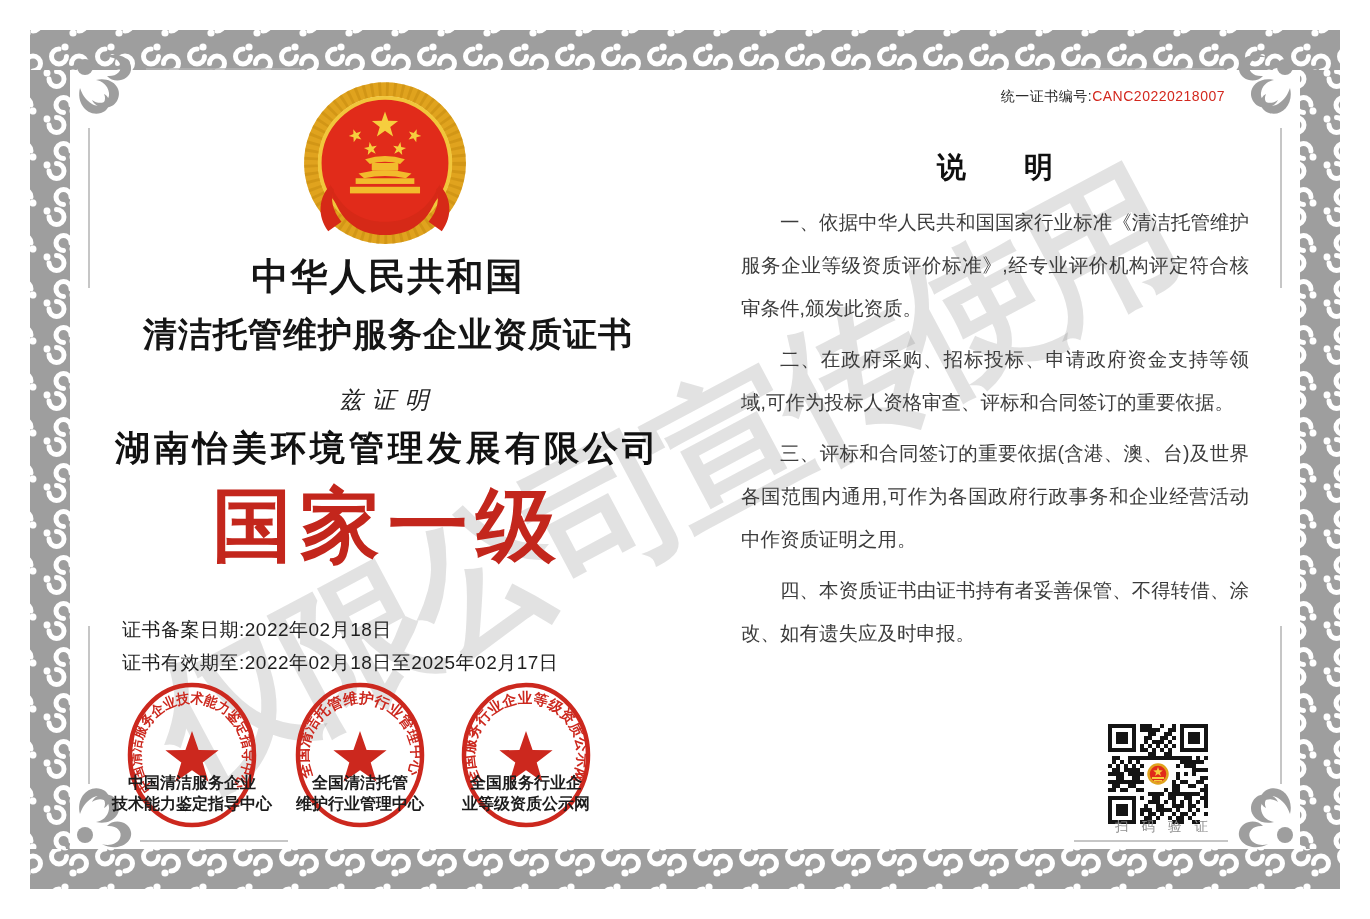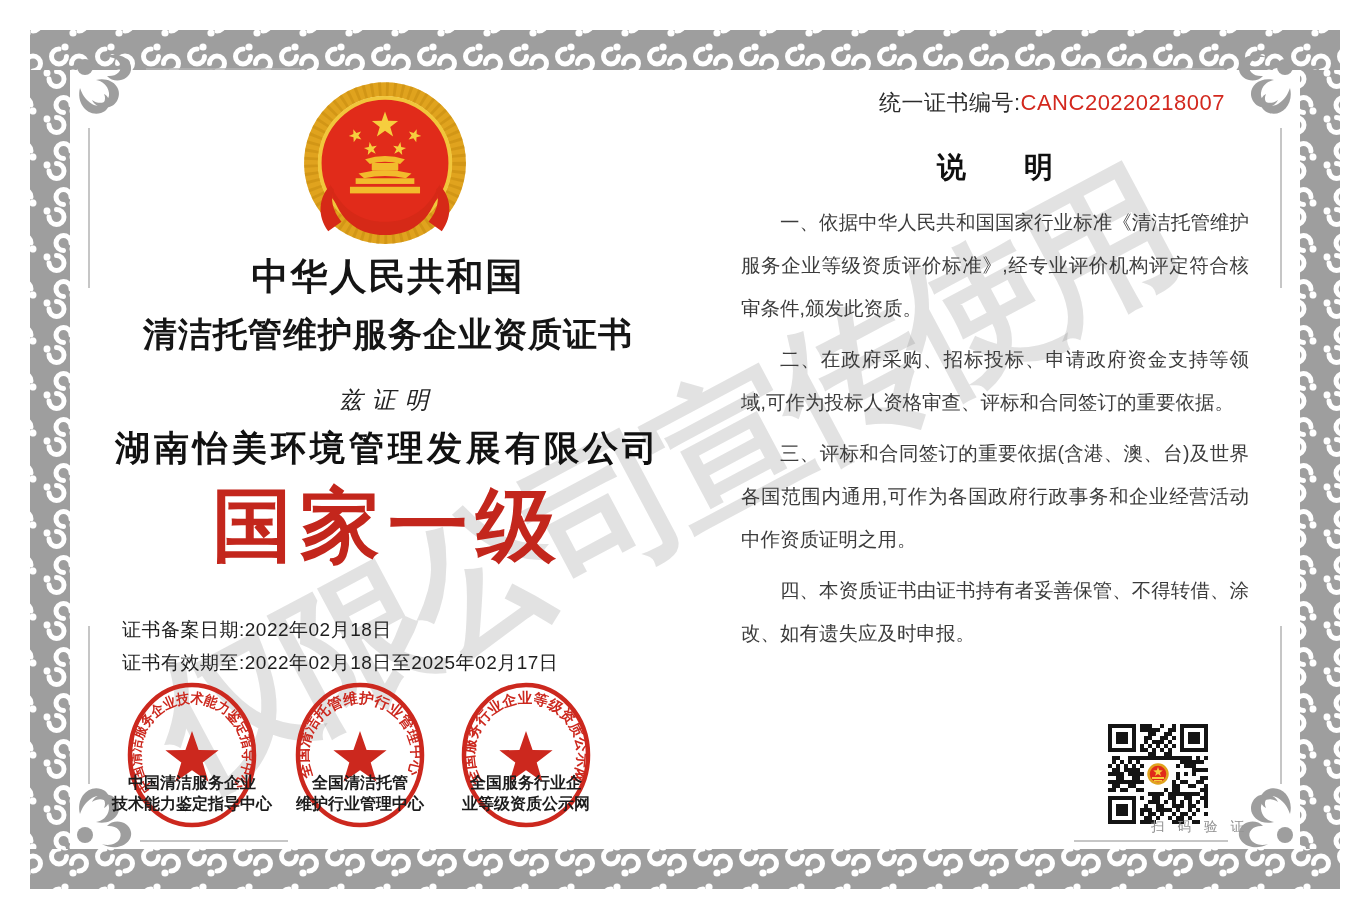--- a/index.html
+++ b/index.html
@@ -23,30 +23,30 @@
   .dateline{position:absolute;left:122px;font-size:19px;color:#1e1e1e;z-index:3;letter-spacing:0.5px;}
   .date1{top:617px;} .date2{top:650px;}
   
   .seal{position:absolute;top:677px;z-index:3;}
   .seal1{left:117px;} .seal2{left:285px;} .seal3{left:451px;}
   .seal-label{position:absolute;top:772px;width:240px;z-index:4;text-align:center;
       font-size:16px;font-weight:600;line-height:21px;color:#1c1c1c;}
   .slabel1{left:72px;} .slabel2{left:240px;} .slabel3{left:406px;}
   
   .certno{position:absolute;left:733px;top:88px;width:492px;z-index:3;text-align:right;
-      font-size:22px;color:#2b2b2b;letter-spacing:0.5px;}
+      font-size:14px;color:#2b2b2b;letter-spacing:0.5px;}
   .certno .val{color:#d3281e;}
   .notes-heading{position:absolute;left:733px;top:148px;width:524px;z-index:3;text-align:center;
       font-size:29px;font-weight:700;color:#101010;}
   .notes-body{position:absolute;left:733px;top:193px;width:524px;z-index:3;}
   .notes-body p{margin:8px;font-size:19.5px;line-height:43px;text-indent:2em;
       text-align:justify;color:#3c3c3c;word-break:break-all;}
   
   .qr{position:absolute;left:1108px;top:724px;z-index:3;}
-  .qr-caption{position:absolute;left:1134px;top:818px;width:130px;z-index:3;text-align:center;
+  .qr-caption{position:absolute;left:1098px;top:818px;width:130px;z-index:3;text-align:center;
       font-size:13.5px;color:#8f8f8f;letter-spacing:13px;padding-left:10px;box-sizing:border-box;}
 </style>
 </head>
 <body>
 
 <svg width="0" height="0" style="position:absolute" aria-hidden="true">
   <defs>
     <path id="star-shape" d="M0,-28 L6.6,-9.1 L26.6,-8.7 L10.7,3.5 L16.5,22.7 L0,11.2 L-16.5,22.7 L-10.7,3.5 L-26.6,-8.7 L-6.6,-9.1 Z"></path>
     <g id="corner-flower">
       <circle cx="9" cy="11" r="8"></circle>

